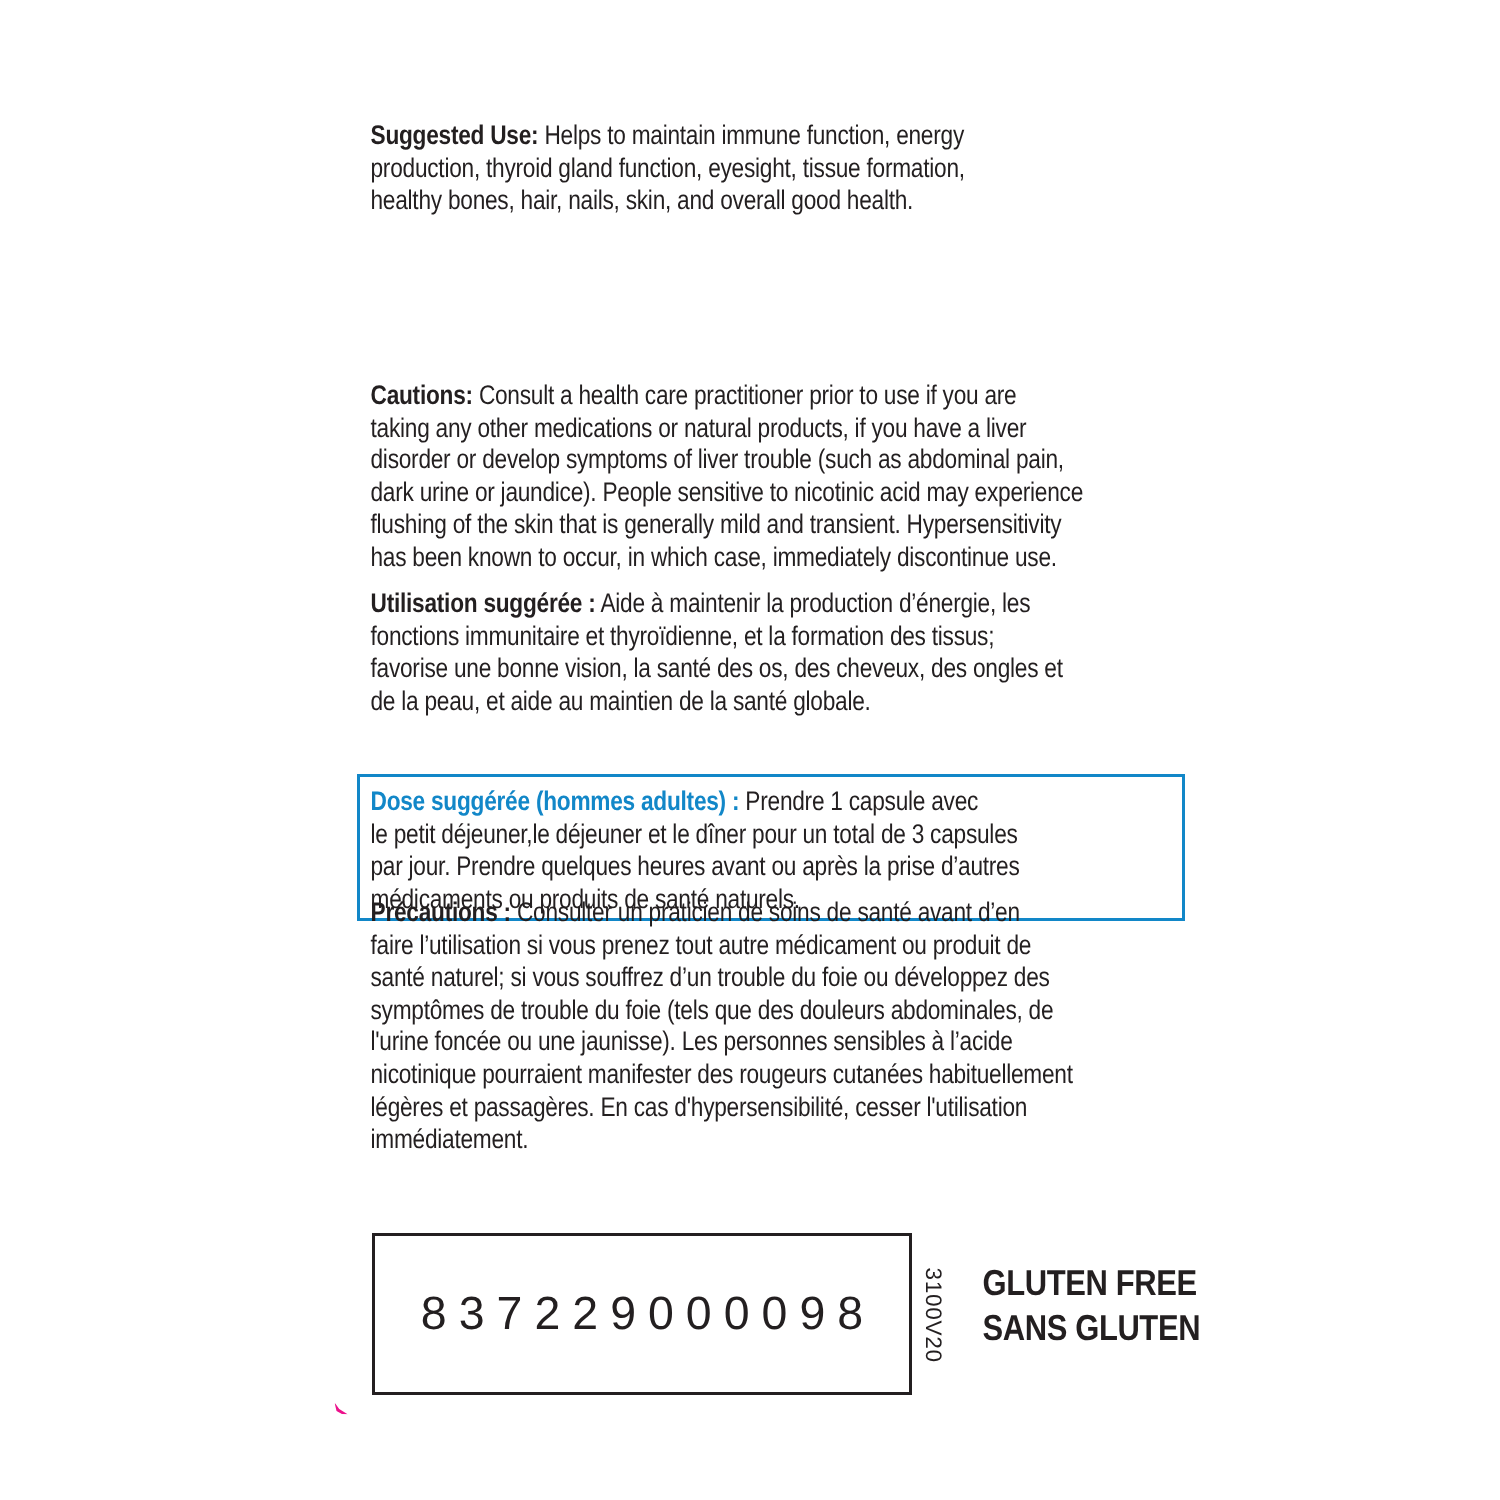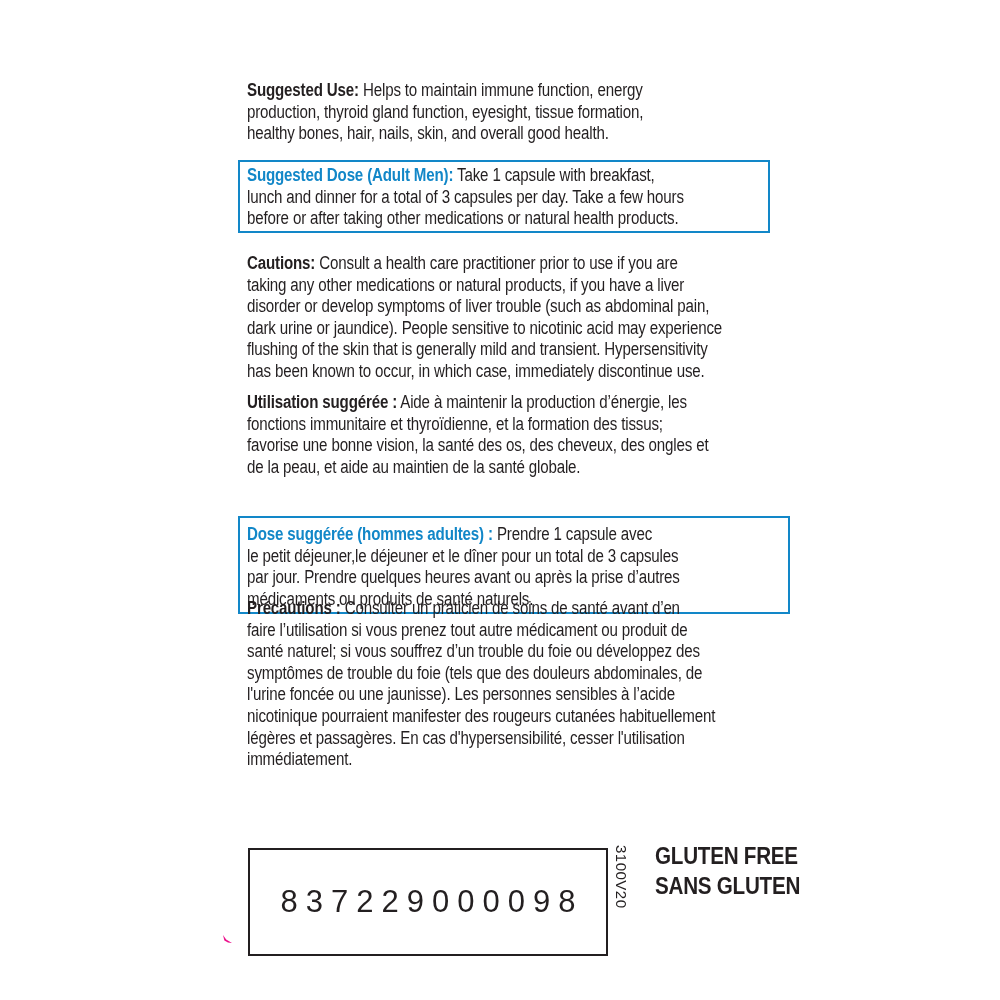--- a/index.html
+++ b/index.html
@@ -41,21 +41,21 @@
     letter-spacing: -0.2px;
     width: 660px;
     transform: scaleX(0.84);
     transform-origin: top left;
   }
   .bluebox .lbl { font-weight: bold; color: #1287c8; }
   .bluebox .body { white-space: pre-line; color: #231f20; }
   .barcode-box {
     position: absolute;
     left: 248px;
-    top: 848px;
+    top: 822px;
     width: 360px;
     height: 108px;
     border: 2px solid #231f20;
     box-sizing: border-box;
     display: flex;
     align-items: center;
     justify-content: center;
   }
   .barcode-num {
     font-size: 31px;
@@ -104,28 +104,20 @@
 
 <div class="page">
 
   <div class="tblock" style="left:247px; top:80px;">
     <span class="lbl">Suggested Use:</span>
     <span class="body">Helps to maintain immune function, energy
 production, thyroid gland function, eyesight, tissue formation,
 healthy bones, hair, nails, skin, and overall good health.</span>
   </div>
 
-  <div class="bluebox" style="left:238px; top:160px; width:532px; height:73px;">
-    <div class="inner" style="left:7px; top:3px;">
-      <span class="lbl">Suggested Dose (Adult Men):</span>
-      <span class="body">Take 1 capsule with breakfast,
-lunch and dinner for a total of 3 capsules per day. Take a few hours
-before or after taking other medications or natural health products.</span>
-    </div>
-  </div>
 
   <div class="tblock" style="left:247px; top:253px;">
     <span class="lbl">Cautions:</span>
     <span class="body">Consult a health care practitioner prior to use if you are
 taking any other medications or natural products, if you have a liver
 disorder or develop symptoms of liver trouble (such as abdominal pain,
 dark urine or jaundice). People sensitive to nicotinic acid may experience
 flushing of the skin that is generally mild and transient. Hypersensitivity
 has been known to occur, in which case, immediately discontinue use.</span>
   </div>

